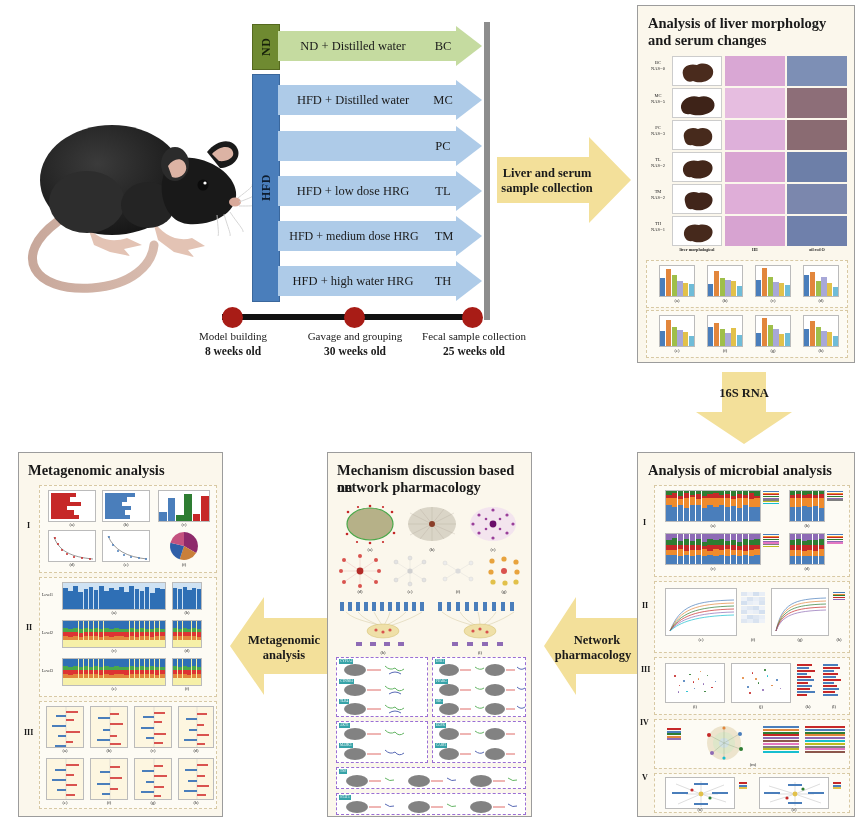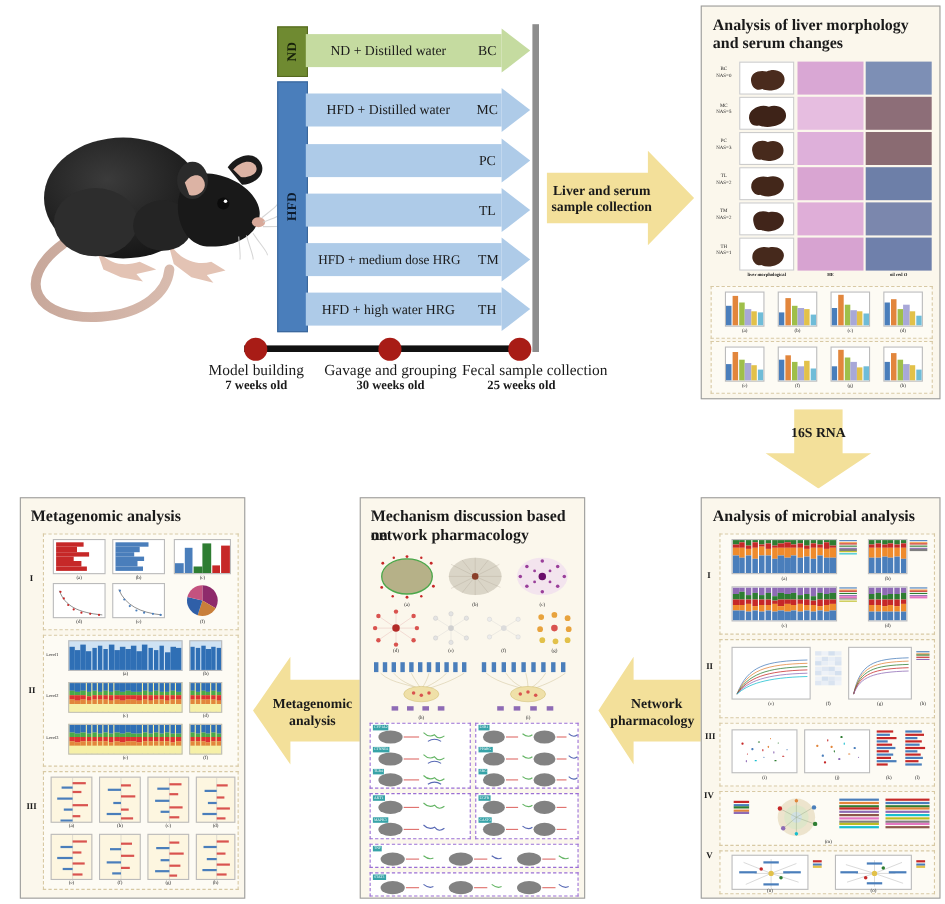--- a/index.html
+++ b/index.html
@@ -25,21 +25,21 @@
   .trt .head{position:absolute;top:-5px;width:0;height:0;
              border-top:20px solid transparent;border-bottom:20px solid transparent;}
   .trt .txt{position:absolute;left:0;top:0;height:30px;line-height:30px;
             font-size:12.5px;text-align:center;white-space:nowrap;}
   .trt .code{position:absolute;top:0;height:30px;line-height:30px;
              font-size:12.5px;text-align:center;white-space:nowrap;}
 
   
   #tl-line{left:222px;top:314px;width:250px;height:6px;background:#111;}
   .tl-dot{width:21px;height:21px;border-radius:50%;background:#a81c16;top:307px;}
-  .tl-lab{top:330px;font-size:14px;text-align:center;white-space:nowrap;}
+  .tl-lab{top:330px;font-size:11px;text-align:center;white-space:nowrap;}
   .tl-age{top:345px;font-size:11.5px;font-weight:700;text-align:center;white-space:nowrap;}
   .yarr-txt{position:absolute;font-weight:700;font-size:12.5px;
             text-align:center;line-height:15px;white-space:nowrap;}
 
   
   .panel{background:#fbf7ec;border:1px solid #9c9c9c;box-sizing:border-box;}
   .panel-title{font-weight:700;font-size:14.5px;line-height:17px;}
   .inner{border:1px dashed #d8c9a4;background:#fdfbf4;box-sizing:border-box;position:absolute;}
   .romans{position:absolute;font-weight:700;font-size:8px;}
   .sublab{position:absolute;font-size:4.5px;text-align:center;}
@@ -122,20 +122,21 @@
 
 <div class="abs trt" style="left:278px;top:131px;width:204px;">
   <div class="body" style="width:178px;background:#aecbe8;"></div>
   <div class="head" style="left:178px;border-left:26px solid #aecbe8;"></div>
   <div class="code" style="left:150px;width:30px;">PC</div>
 </div>
 
 <div class="abs trt" style="left:278px;top:176px;width:204px;">
   <div class="body" style="width:178px;background:#aecbe8;"></div>
   <div class="head" style="left:178px;border-left:26px solid #aecbe8;"></div>
+  <div class="txt" style="width:150px;">HFD + low dose HRG</div>
   <div class="code" style="left:150px;width:30px;">TL</div>
 </div>
 
 <div class="abs trt" style="left:278px;top:221px;width:204px;">
   <div class="body" style="width:178px;background:#aecbe8;"></div>
   <div class="head" style="left:178px;border-left:26px solid #aecbe8;"></div>
   <div class="txt" style="width:152px;font-size:12px;">HFD + medium dose HRG</div>
   <div class="code" style="left:152px;width:28px;">TM</div>
 </div>
 
@@ -146,24 +147,24 @@
   <div class="code" style="left:150px;width:30px;">TH</div>
 </div>
 
 <div class="abs" style="left:484px;top:22px;width:6px;height:298px;background:#8d8d8d;"></div>
 
 <div class="abs" id="tl-line"></div>
 <div class="abs tl-dot" style="left:222px;"></div>
 <div class="abs tl-dot" style="left:344px;"></div>
 <div class="abs tl-dot" style="left:462px;"></div>
 <div class="abs tl-lab" style="left:172px;width:122px;">Model building</div>
-<div class="abs tl-age" style="left:172px;width:122px;">7 weeks old</div>
+<div class="abs tl-age" style="left:172px;width:122px;">8 weeks old</div>
 <div class="abs tl-lab" style="left:291px;width:128px;">Gavage and grouping</div>
 <div class="abs tl-age" style="left:291px;width:128px;">30 weeks old</div>
-<div class="abs tl-lab" style="left:420px;width:128px;text-align:right;">Fecal sample collection</div>
+<div class="abs tl-lab" style="left:410px;width:128px;">Fecal sample collection</div>
 <div class="abs tl-age" style="left:410px;width:128px;">25 weeks old</div>
 
 <div class="abs" style="left:497px;top:135px;width:134px;height:90px;">
   <svg viewBox="0 0 134 90" width="134" height="90">
     <polygon points="0,22 92,22 92,2 134,45 92,88 92,68 0,68" fill="#f3e09a"></polygon>
   </svg>
   <div class="yarr-txt" style="left:0;top:31px;width:100px;">Liver and serum</div>
   <div class="yarr-txt" style="left:0;top:46px;width:100px;">sample collection</div>
 </div>
 

